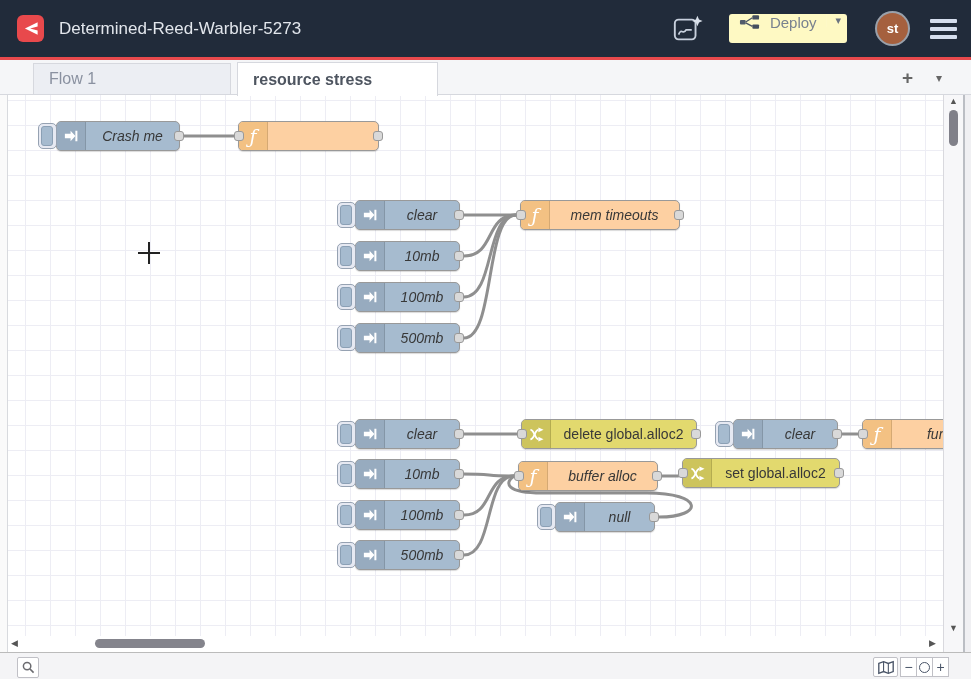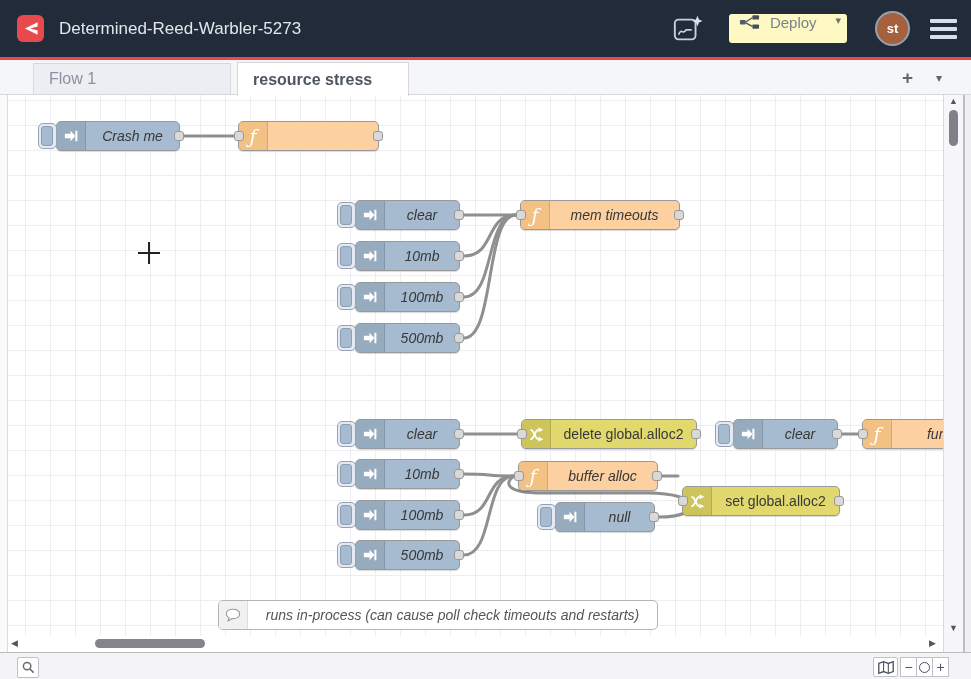--- a/index.html
+++ b/index.html
@@ -126,21 +126,21 @@
         <span></span>
     </div>
   </div>
 </div>
 <div class="header-accent"></div>
 
 <div class="tabbar">
   <div class="tab" style="left:33px;width:198px">
     <span>Flow 1</span>
   </div>
-  <div class="tab active" style="left:237px;width:172px">
+  <div class="tab active" style="left:237px;width:201px">
     <span>resource stress</span>
   </div>
   <button class="tab-btn" style="left:902px;top:7px;font-size:19px;font-weight:bold">+</button>
   <button class="tab-btn" style="left:936px;top:11px;font-size:12px">▾</button>
 </div>
 
 <div class="gutter"></div>
 
 <div class="workspace">
   <div class="graph" id="graph">
@@ -288,21 +288,21 @@
         <span class="port out"></span>
       </div>
       <div class="node function" style="left: 518px; top: 461px; width: 140px;">
         <span class="node-icon">
           <span class="ficon">ƒ</span>
         </span>
         <span class="node-label">buffer alloc</span>
         <span class="port in"></span>
         <span class="port out"></span>
       </div>
-      <div class="node change" style="left: 682px; top: 486px; width: 158px;">
+      <div class="node change" style="left: 682px; top: 458px; width: 158px;">
         <span class="node-icon">
           <svg width="15" height="15" viewBox="0 0 16 16">
             <g stroke="#fff" stroke-width="2" fill="none">
               <path d="M1.5 13 C6 13 6 3 10 3"></path>
               <path d="M1.5 3 C6 3 6 13 10 13"></path>
             </g>
             <path d="M10 .5 L15.5 3 L10 5.5 Z" fill="#fff"></path>
             <path d="M10 10.5 L15.5 13 L10 15.5 Z" fill="#fff"></path>
           </svg>
         </span>
@@ -332,28 +332,20 @@
         <span class="node-label">clear</span>
         <span class="port out"></span>
       </div>
       <div class="node function" style="left: 862px; top: 419px; width: 150px;">
         <span class="node-icon">
           <span class="ficon">ƒ</span>
         </span>
         <span class="node-label">function</span>
         <span class="port in"></span>
       </div>
-      <div class="node comment" style="left: 218px; top: 600px; width: 440px;">
-        <span class="node-icon">
-          <svg width="16" height="14" viewBox="0 0 18 15">
-            <path d="M9 1 C4.6 1 1.5 3.3 1.5 6.3 c0 1.8 1.2 3.4 3 4.4 L3.6 14 L8 11.5 c.3 0 .7 .1 1 .1 c4.4 0 7.5 -2.3 7.5 -5.3 S13.4 1 9 1 Z" fill="#fff" stroke="#999" stroke-width="1.3"></path>
-          </svg>
-        </span>
-        <span class="node-label">runs in-process (can cause poll check timeouts and restarts)</span>
-      </div>
       <div class="crosshair" style="left: 138px; top: 242px;"></div>
     </div>
 </div>
 
 <div class="hscroll">
   <span class="harrow" style="left:4px">◀</span>
   <div class="hthumb"></div>
   <span class="harrow" style="left:922px">▶</span>
 </div>
 <div class="vscroll">

